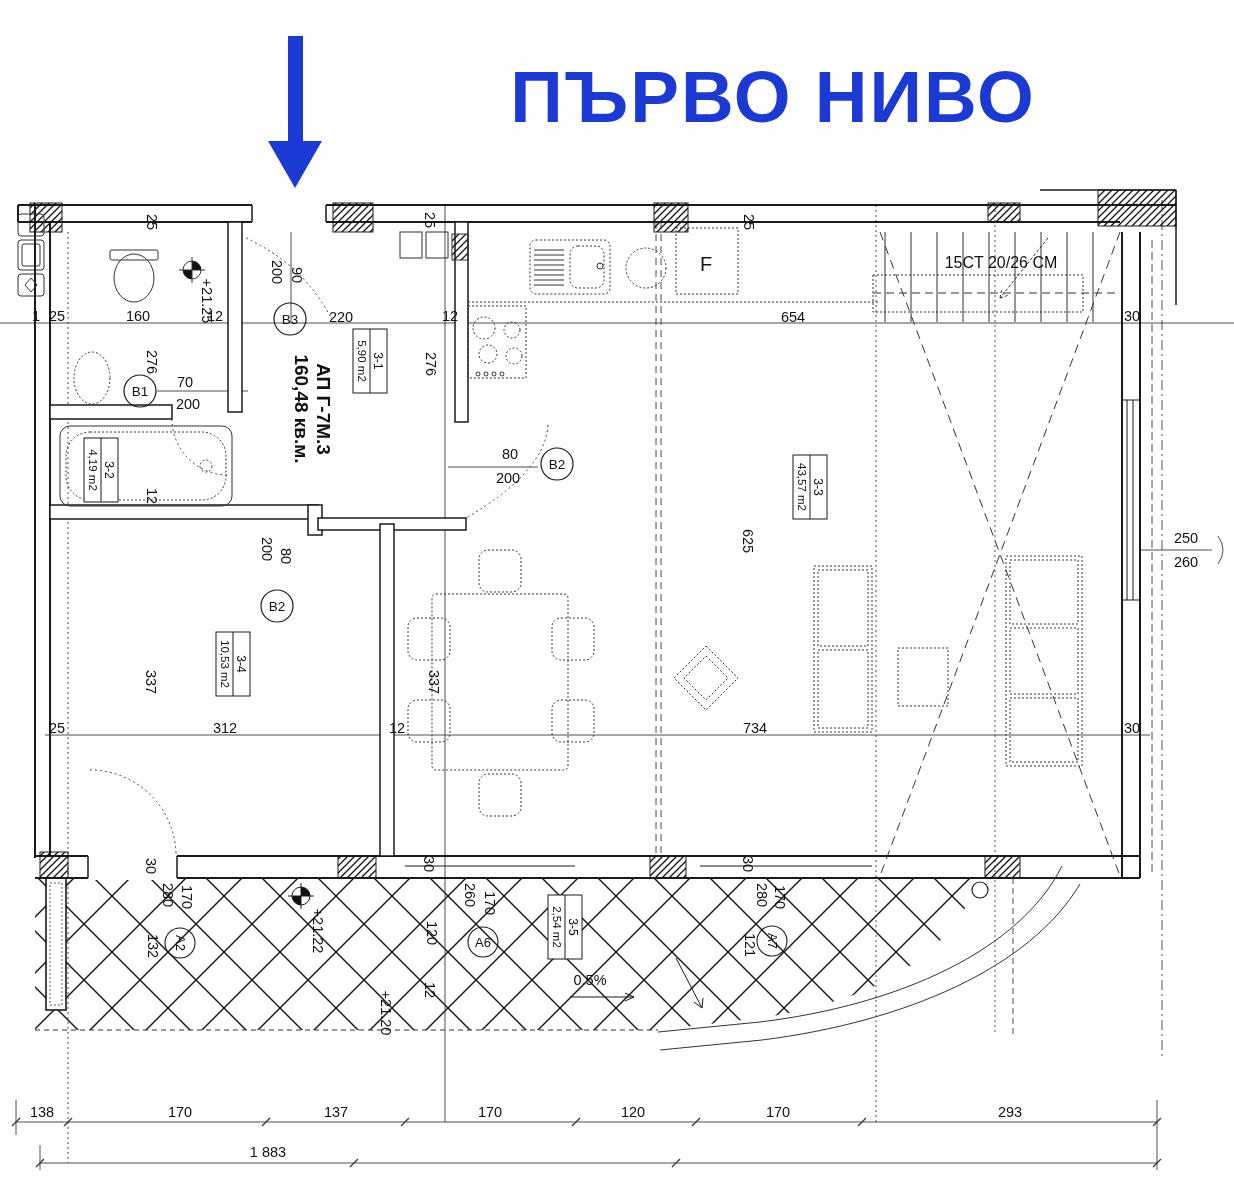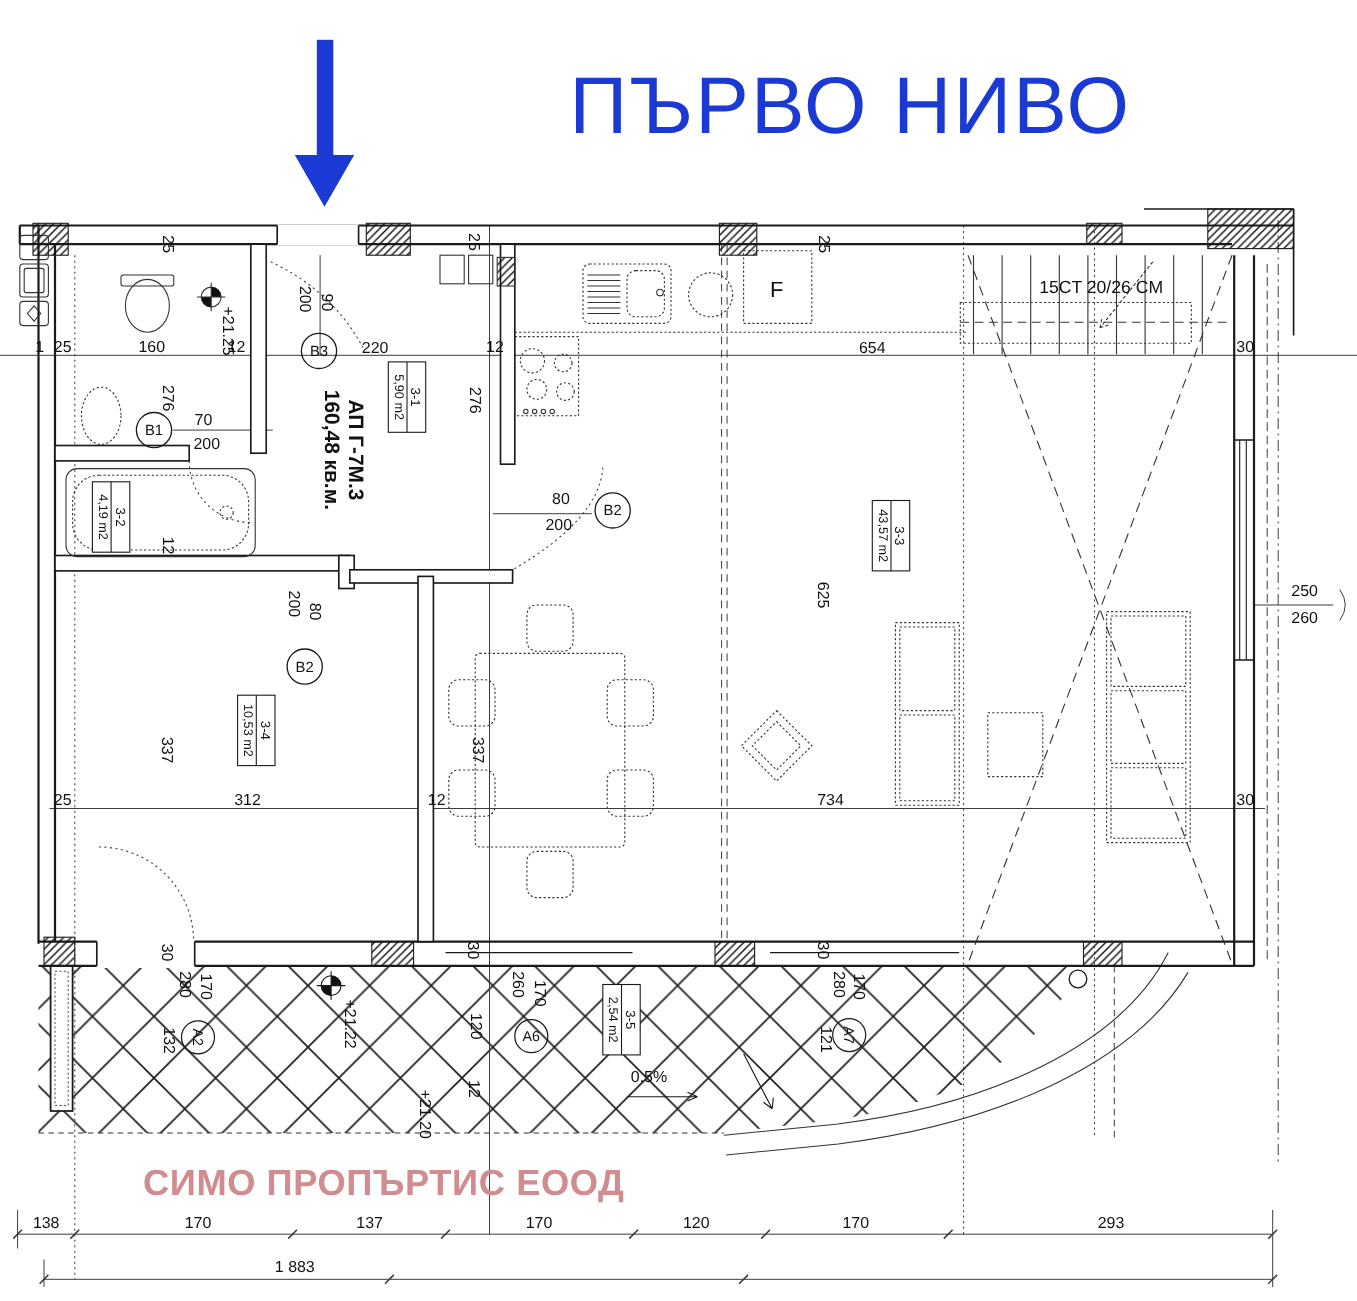--- a/index.html
+++ b/index.html
@@ -1,19 +1,19 @@
 <!DOCTYPE html>
 <html style="--accent: #1b3ad4; --pink: #d08c8e;"><head>
 <meta charset="utf-8">
 <style>
   html,body{margin:0;padding:0;background:#ffffff;}
   .canvas{position:relative;width:1234px;height:1183px;background:#fff;overflow:hidden;
           font-family:"Liberation Sans",sans-serif;}
   .title{position:absolute;left:498px;top:60px;width:550px;text-align:center;
-         font-size:73px;font-weight:normal;letter-spacing:2px;line-height:1;
+         font-size:73px;font-weight:bold;letter-spacing:2px;line-height:1;
          color:var(--accent,#1b3ad4);white-space:nowrap;}
   .watermark{position:absolute;left:130px;top:1056px;width:410px;
          font-size:33px;font-weight:bold;letter-spacing:0.5px;
          color:var(--pink,#d08c8e);white-space:nowrap;}
   .arrow{position:absolute;left:262px;top:36px;}
   svg text{font-family:"Liberation Sans",sans-serif;fill:#111;}
   #plan-svg{position:absolute;left:0;top:0;}
 </style>
 </head>
 <body>
@@ -281,15 +281,14 @@
       </g>
   </svg>
 
   <svg class="arrow" width="66" height="158">
     <rect x="26" y="0" width="15" height="107" fill="var(--accent,#1b3ad4)"></rect>
     <polygon points="6,105 60,105 33,152" fill="var(--accent,#1b3ad4)"></polygon>
   </svg>
 
   <div class="title">ПЪРВО НИВО</div>
 
-  <div class="watermark">СИМО ПРОПЪРТИС ЕООД</div>
 
 </div>
 
 </body></html>

